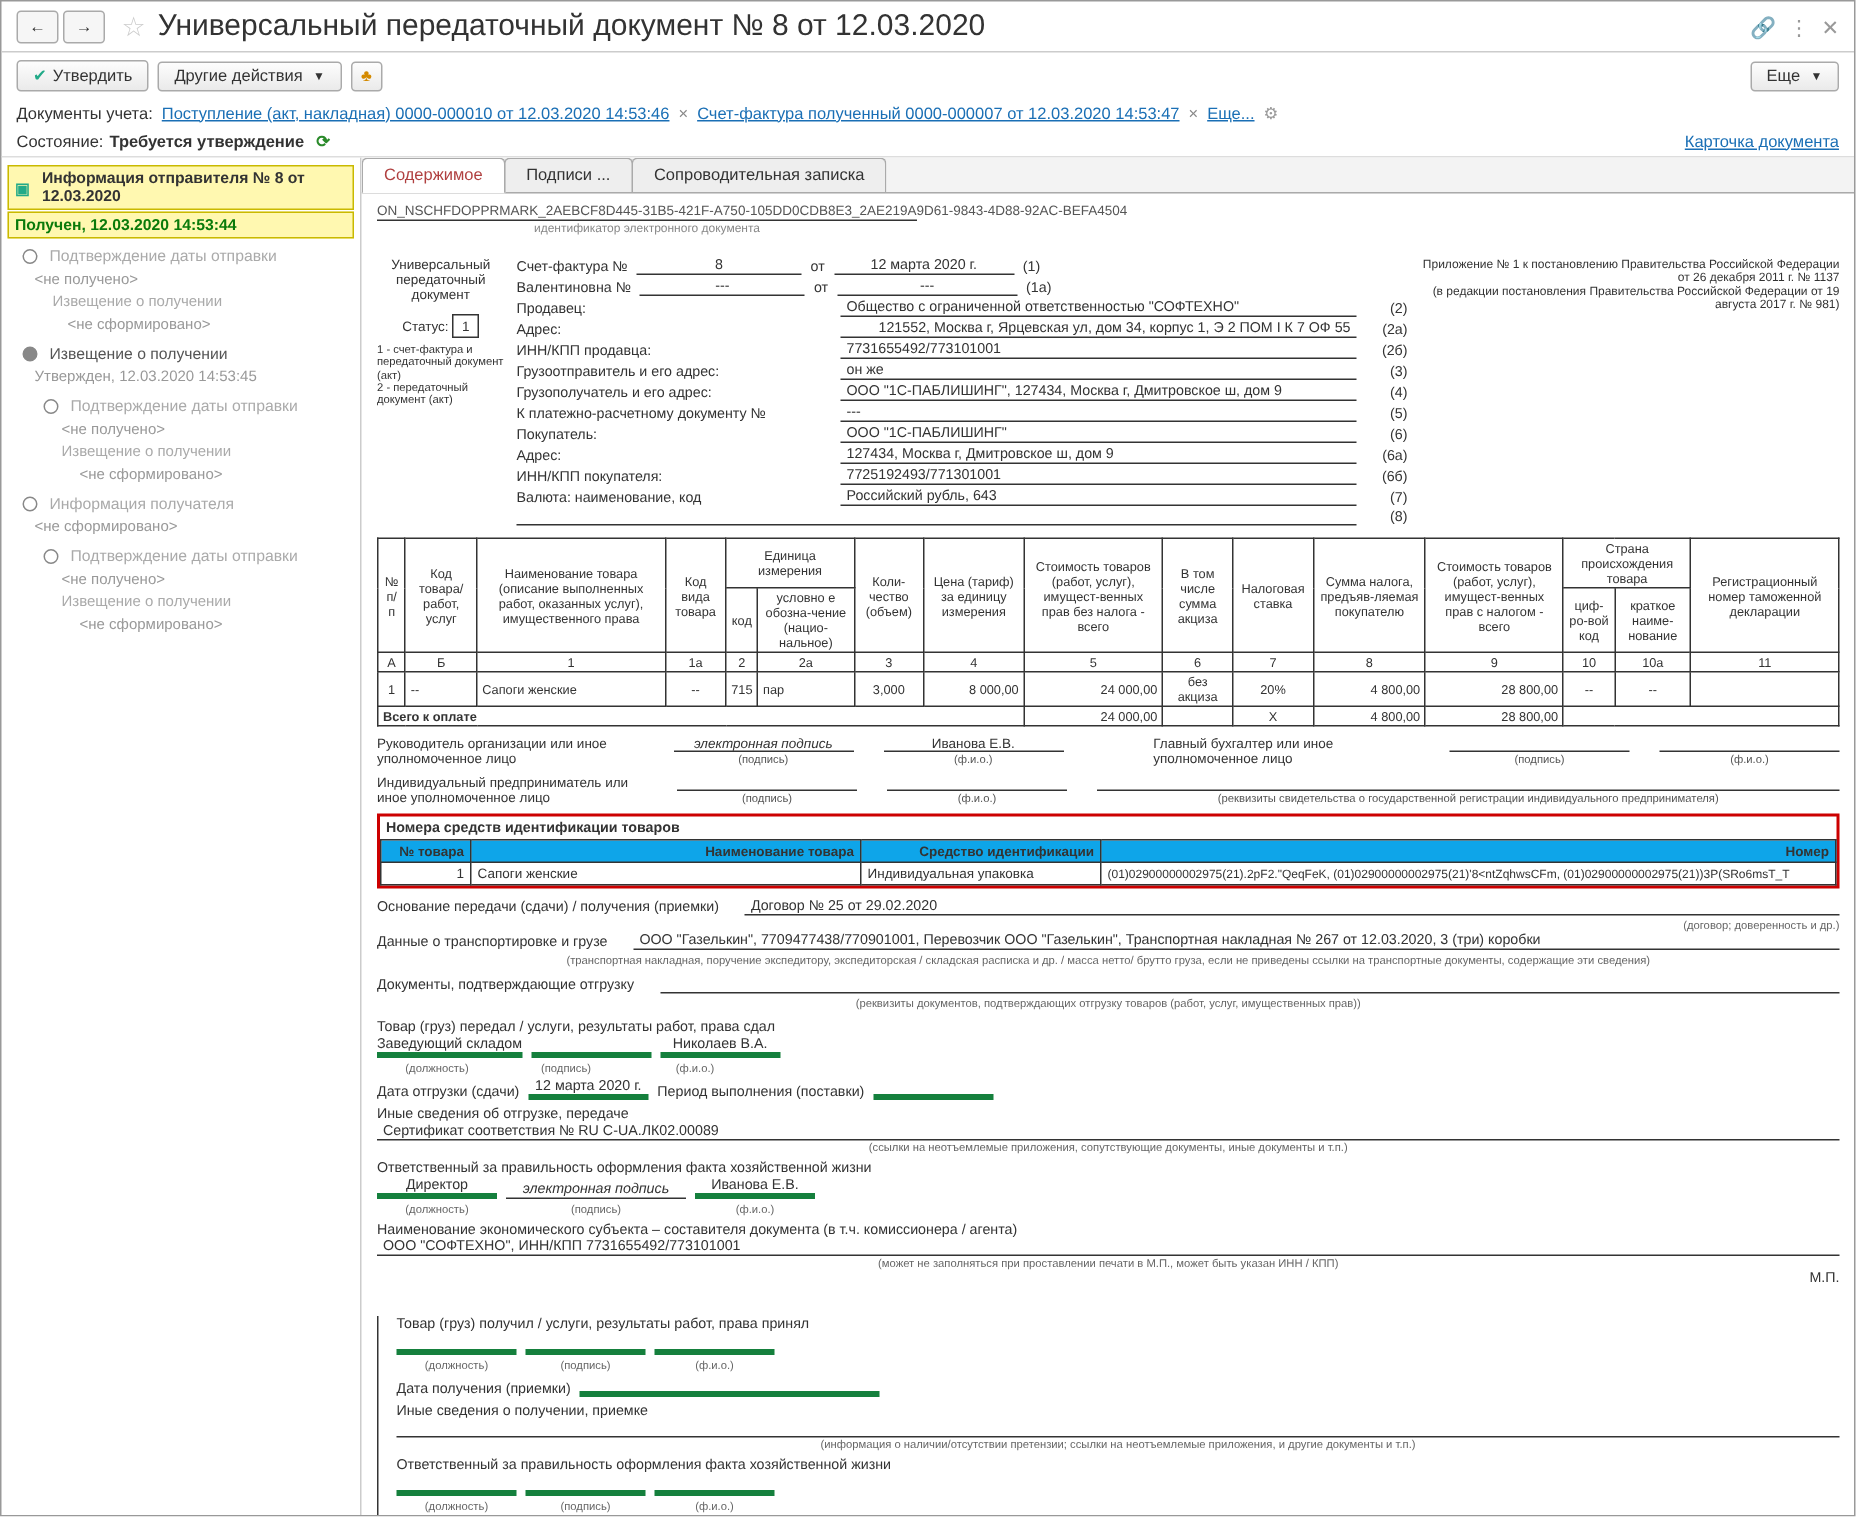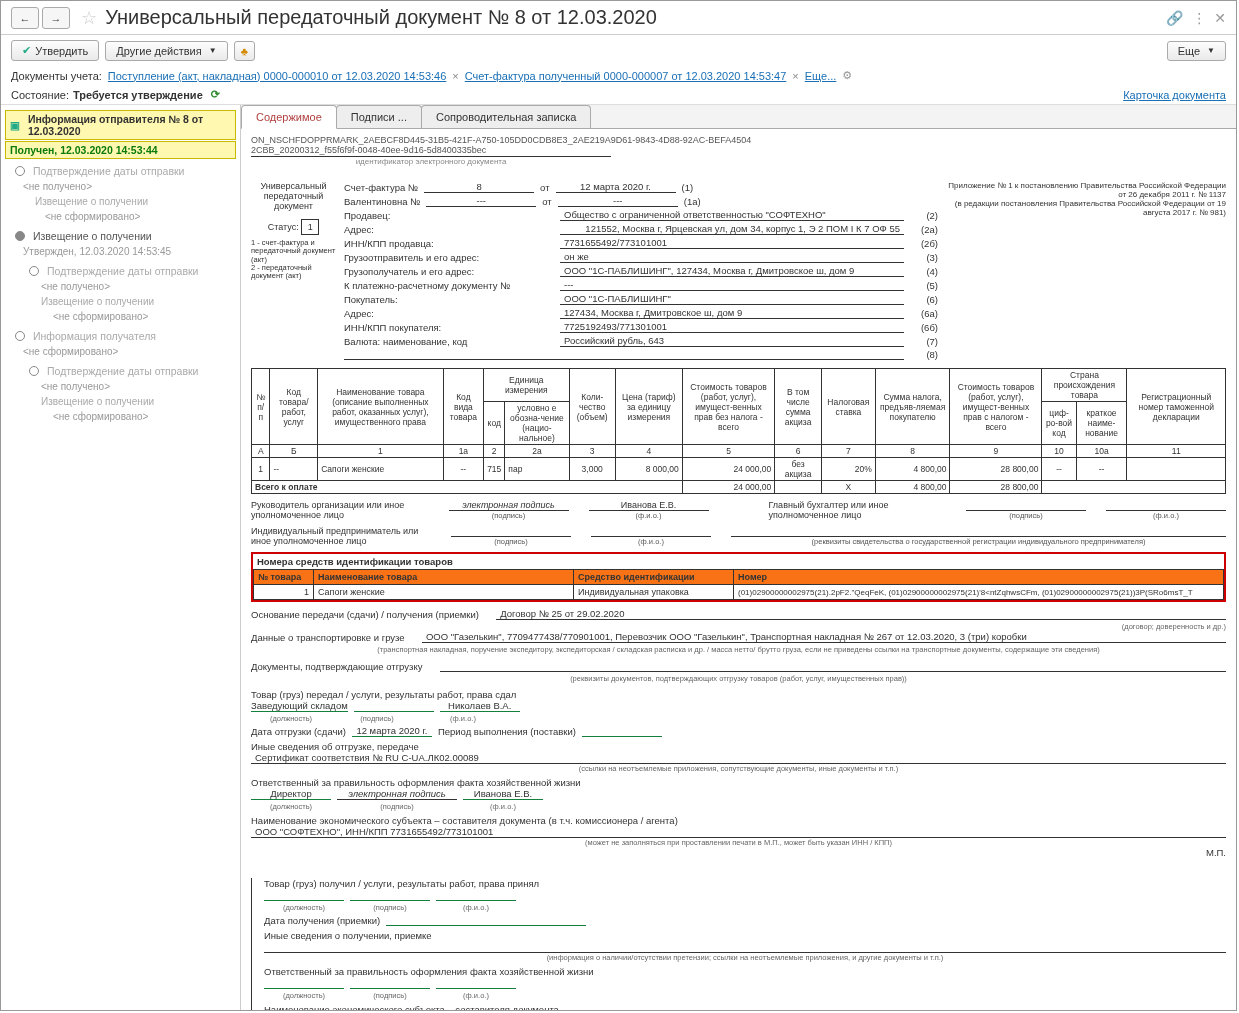--- a/index.html
+++ b/index.html
@@ -51,25 +51,25 @@
 table.grid { border-collapse: collapse; width: 100%; margin-top: 6px; font-size: 8.5px; }
 table.grid th, table.grid td { border: 1px solid #333; padding: 1px 3px; text-align: center; vertical-align: middle; }
 table.grid th { font-weight: normal; }
 .sig-block { margin-top: 6px; font-size: 9px; }
 .sig-row { display: flex; gap: 20px; align-items: flex-end; margin-bottom: 6px; }
 .sig-ul { border-bottom: 1px solid #333; min-width: 120px; text-align: center; font-style: italic; }
 .sig-cap { font-size: 7.5px; text-align: center; color: #555; }
 .red-box { border: 2px solid #c00; margin-top: 6px; }
 .red-box table { border-collapse: collapse; width: 100%; font-size: 9px; }
 .red-box th, .red-box td { border: 1px solid #333; padding: 2px 4px; }
-.red-box th { text-align: left; background: #f97316; }
+.red-box th { text-align: right; background: #0ea5e9; }
 .red-title { font-weight: bold; padding: 2px 4px; }
 .two-col { display: flex; gap: 20px; margin-top: 6px; flex-direction: column; }
 .two-col > div { flex: 1; }
-.small-ul { border-bottom: 1px solid #15803d; display: inline-block; min-width: 80px; text-align: center; }
+.small-ul { border-bottom: 4px solid #15803d; display: inline-block; min-width: 80px; text-align: center; }
 .tiny { font-size: 7.5px; color: #666; }
 .stamp { border: 2px solid #3a5fcd; width: 260px; margin-top: 14px; padding: 8px; font-size: 8px; color: #3a5fcd; display: flex; gap: 8px; }
 .stamp-logo { width: 36px; height: 30px; font-size: 16px; font-weight: bold; }
 .stamp-title { font-size: 9px; text-align: center; font-weight: bold; margin-bottom: 4px; }
 .stamp-row { display: flex; font-size: 7px; }
 .stamp-row > span:first-child { width: 58px; }
 .dropdown-arrow { font-size: 8px; margin-left: 3px; }
 </style>
 </head>
 <body>
@@ -168,21 +168,20 @@
 
     <div class="content">
       <div class="tabs">
         <div class="tab active">Содержимое</div>
         <div class="tab">Подписи ...</div>
         <div class="tab">Сопроводительная записка</div>
       </div>
 
       <div class="doc-body">
         <div class="doc-id">ON_NSCHFDOPPRMARK_2AEBCF8D445-31B5-421F-A750-105DD0CDB8E3_2AE219A9D61-9843-4D88-92AC-BEFA4504</div>
-        <div class="doc-id">2CBB_20200312_f55f6f9f-0048-40ee-9d16-5d8400335bec</div>
         <div class="doc-id-sub" style="width:360px">идентификатор электронного документа</div>
 
         <div class="upd-header">
           <div class="left-col">
             <div>Универсальный передаточный документ</div>
             <div style="margin-top:4px"><span>Статус:</span> <span class="status-box">1</span></div>
             <div class="legend" style="white-space:pre-line">1 - счет-фактура и передаточный документ (акт)
 2 - передаточный документ (акт)</div>
           </div>
           <div class="mid-col">
@@ -305,21 +304,21 @@
             <td>1</td>
                 <td style="text-align:left">--</td>
                 <td style="text-align:left">Сапоги женские</td>
                 <td>--</td>
                 <td>715</td>
                 <td style="text-align:left">пар</td>
                 <td style="text-align:center">3,000</td>
                 <td style="text-align:right">8 000,00</td>
                 <td style="text-align:right">24 000,00</td>
                 <td>без акциза</td>
-                <td style="text-align:right">20%</td>
+                <td style="text-align:center">20%</td>
                 <td style="text-align:right">4 800,00</td>
                 <td style="text-align:right">28 800,00</td>
                 <td>--</td>
                 <td>--</td>
                 <td></td>
           </tr>
           <tr>
             <td colspan="8" style="text-align:left;font-weight:bold">Всего к оплате</td>
             <td style="text-align:right">24 000,00</td>
                 <td></td>

